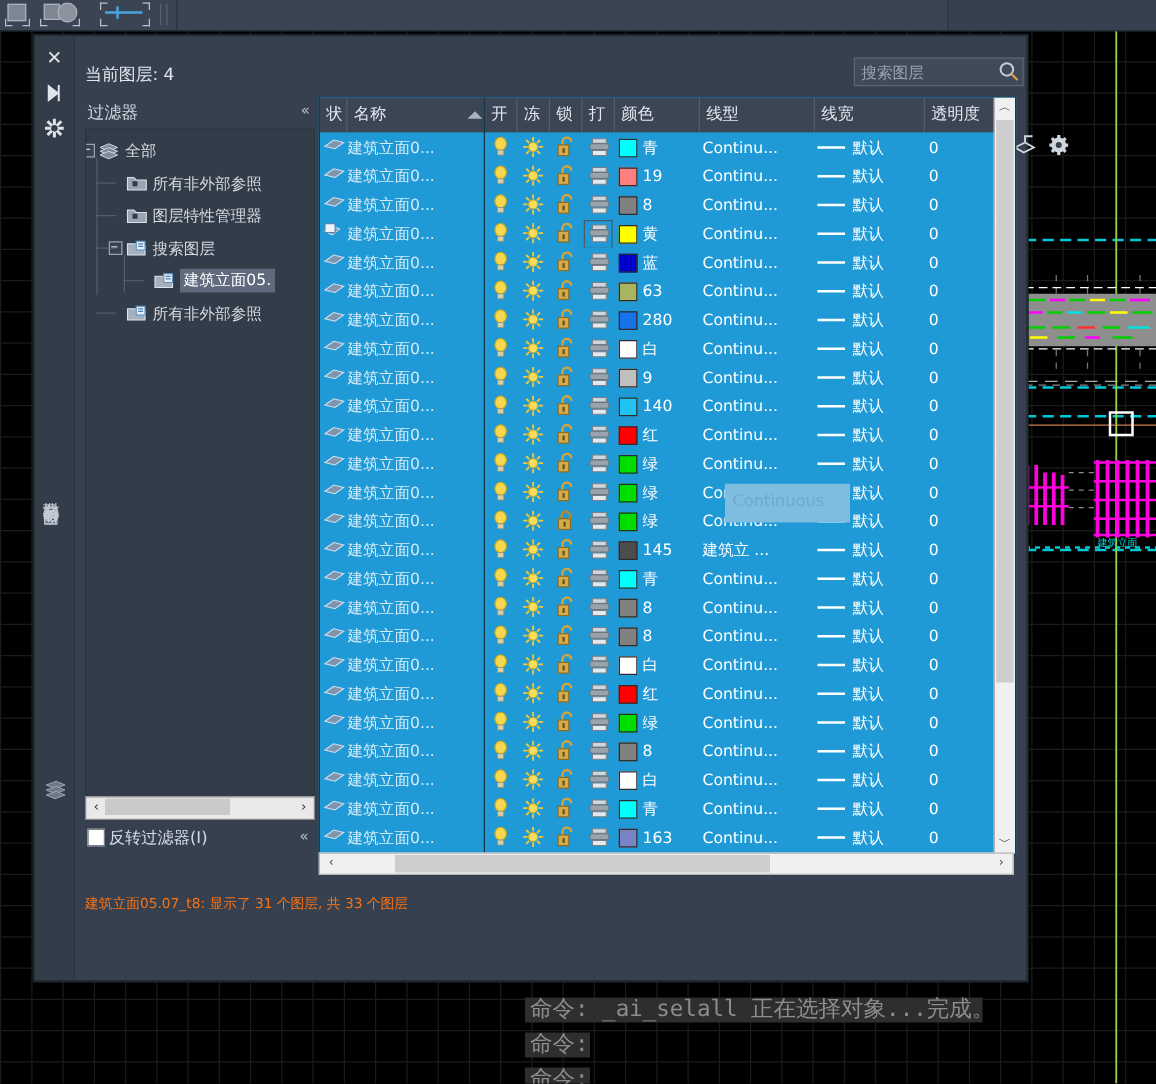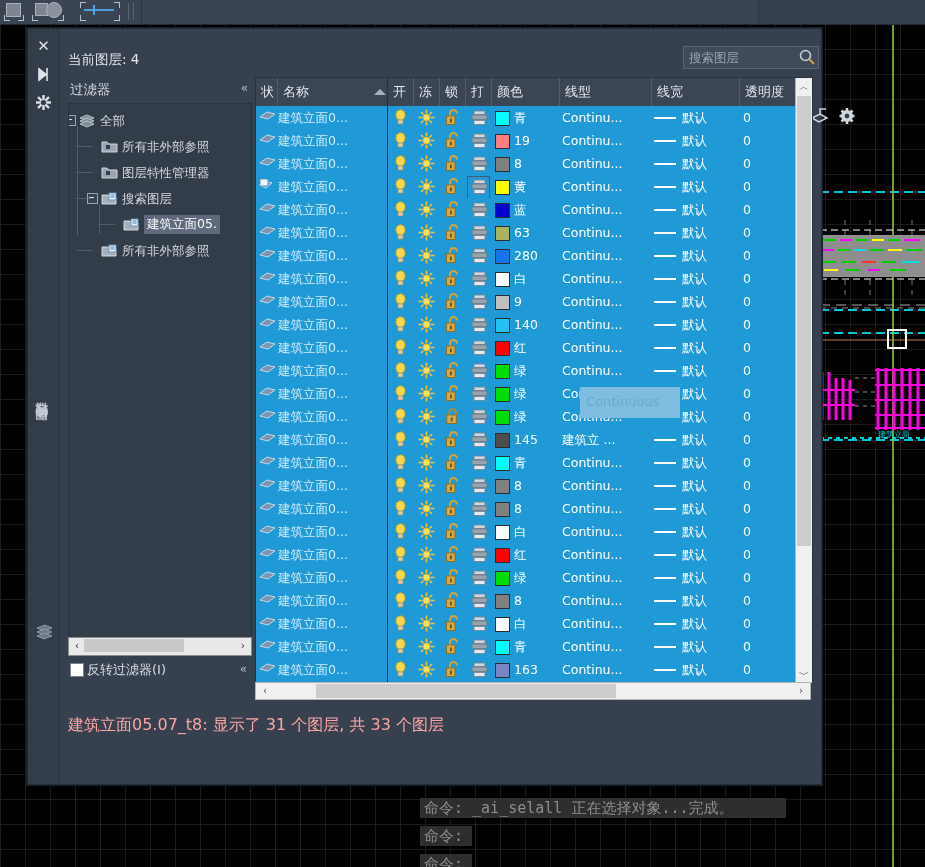--- a/index.html
+++ b/index.html
@@ -83,28 +83,28 @@
   .sel-box{position:absolute;top:1px;width:21px;height:21px;border:1px solid #4a5a68;}
 
   
   .vsb{position:absolute;right:0;top:0;width:16px;height:605px;background:#f0f0f0;border-left:1px solid #b4b4b4;}
   .vsb .ar{position:absolute;left:0;width:16px;height:17px;color:#4a4a4a;font-size:10px;text-align:center;line-height:17px;}
   .vsb .thumb{position:absolute;left:1px;top:18px;width:14px;height:450px;background:#cdcdcd;}
   .hsb{position:absolute;left:196px;top:653px;width:556px;height:18px;background:#f0f0f0;border:1px solid #b4b4b4;box-sizing:border-box;}
   .hsb .thumb{position:absolute;left:60px;top:1px;width:300px;height:14px;background:#cdcdcd;}
   .hsb .ar{position:absolute;top:1px;width:16px;height:14px;color:#4a4a4a;font-size:10px;text-align:center;line-height:14px;}
 
-  .status{position:absolute;left:9px;top:686px;font-size:16px;color:#fca5a5;}
+  .status{position:absolute;left:9px;top:686px;font-size:11px;color:#f97316;}
 
   .tooltip{position:absolute;left:521px;top:358px;width:100px;height:31px;background:#7fbde0;}
   .tooltip span{position:absolute;left:6px;top:7px;font-size:13px;color:#6fa9cc;}
 
   
   .cmd{position:absolute;left:420px;}
-  .cmd-ln{position:absolute;height:20px;background:#2e2e2e;color:#8d8d8d;font-size:15px;
+  .cmd-ln{position:absolute;height:20px;background:#2e2e2e;color:#8d8d8d;font-size:18px;
           font-family:"DejaVu Sans Mono","Liberation Mono",monospace;line-height:20px;padding:0 4px;white-space:nowrap;}
 
   svg{display:block;}
 </style>
 </head>
 <body>
 
 <div id="root">
 
   <div class="cad-bg">

